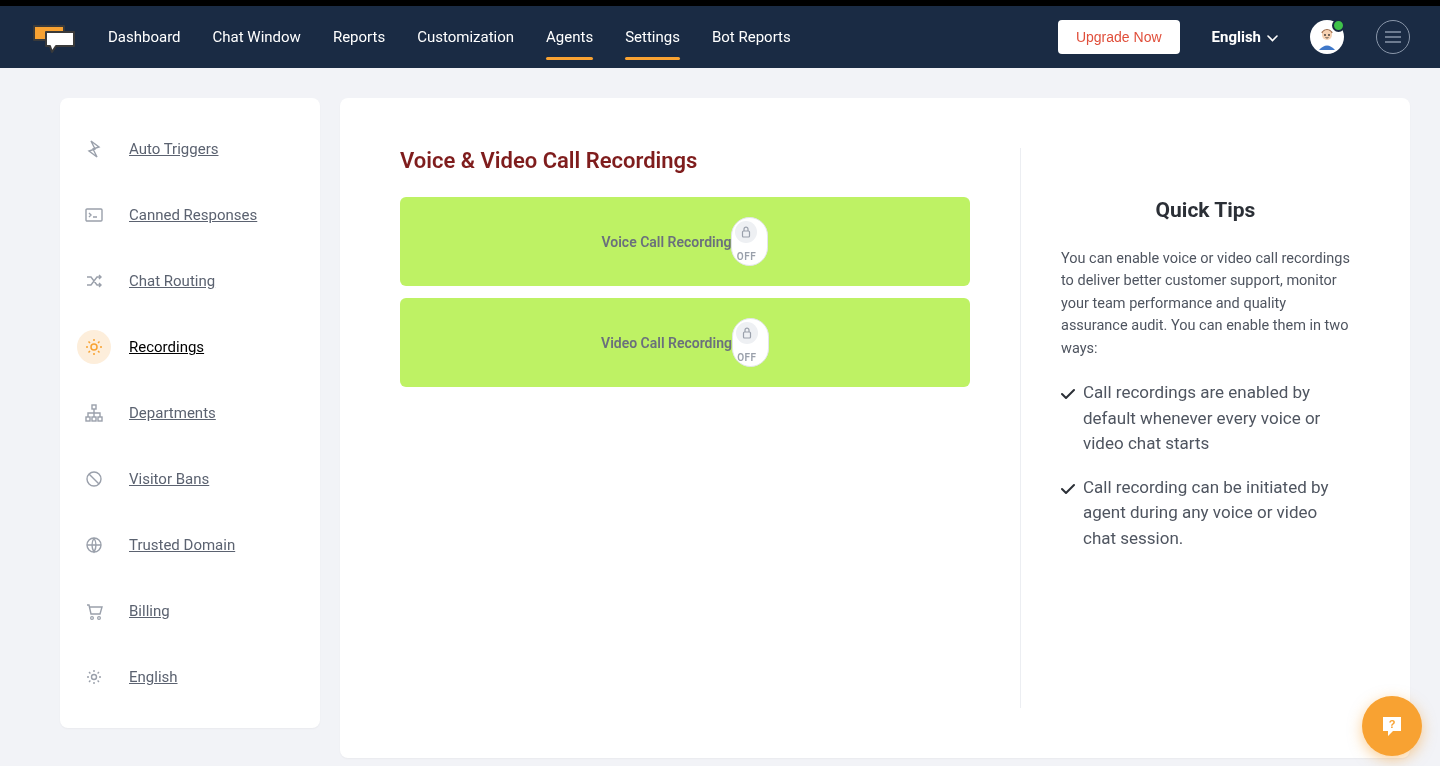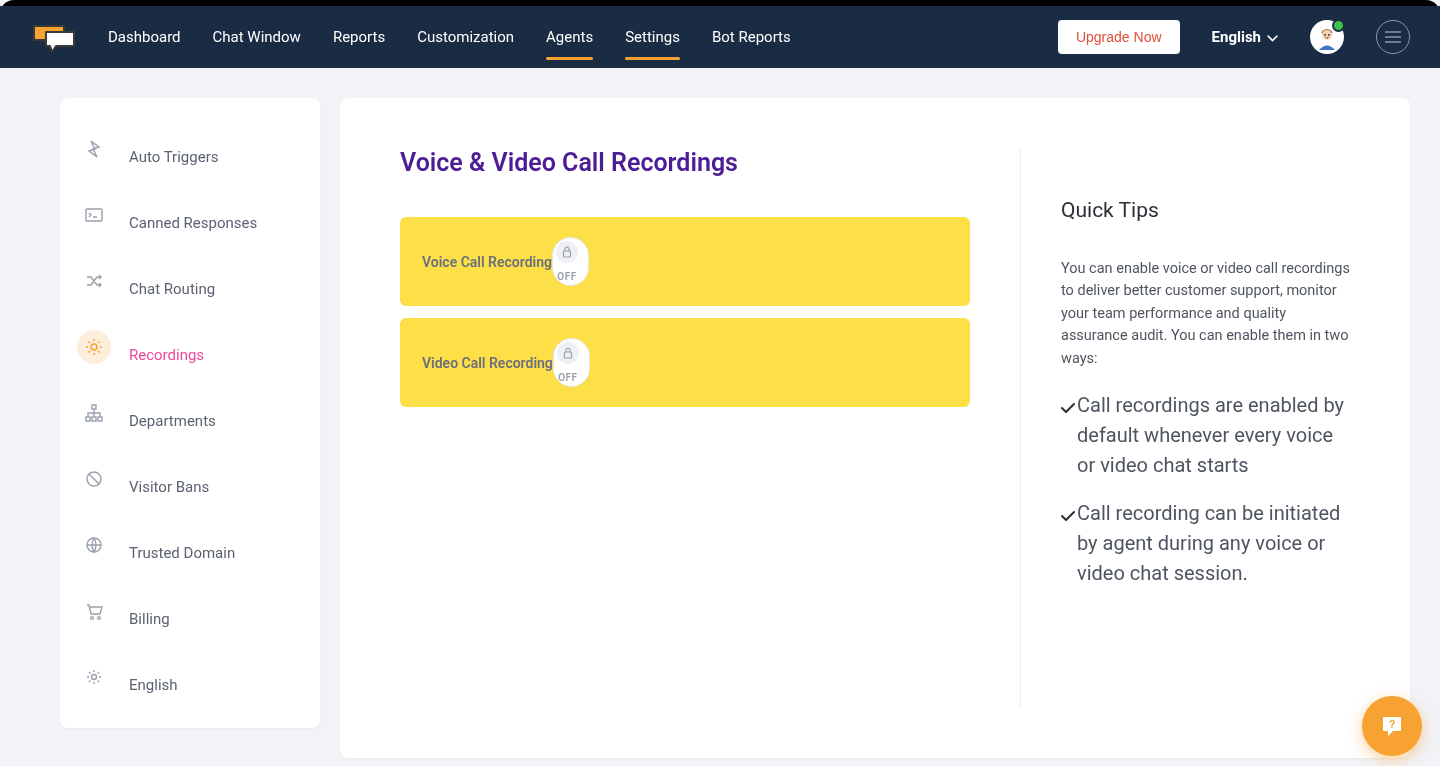--- a/index.html
+++ b/index.html
@@ -3,21 +3,21 @@
 <meta charset="utf-8">
 <style>
   * { box-sizing: border-box; margin: 0; padding: 0; }
   html, body { height: 100%; }
   body {
     font-family: -apple-system, BlinkMacSystemFont, "Segoe UI", Roboto, "Helvetica Neue", Arial, sans-serif;
     background: #f2f3f7;
     color: #333;
     font-size: 14px;
   }
-  .topbar-wrap { background: #000; padding-top: 6px; border-radius: 14px; }
+  .topbar-wrap { background: #000; padding-top: 6px; }
   .topbar {
     background: #1a2b44;
     height: 62px;
     display: flex;
     align-items: center;
     padding: 0 30px;
     color: #fff;
   }
   .logo {
     width: 48px; height: 34px; position: relative; margin-right: 30px;
@@ -52,61 +52,61 @@
     display: flex; align-items: center; justify-content: center; cursor: pointer;
   }
   .menu-circle svg { width: 16px; height: 12px; }
 
   .page { display: flex; gap: 20px; padding: 30px 30px 10px 60px; align-items: flex-start; }
   .sidebar {
     width: 260px; background: #fff; border-radius: 8px; padding: 18px 0;
     box-shadow: 0 1px 2px rgba(0,0,0,0.04);
   }
   .side-item {
-    display: flex; align-items: flex-end; gap: 18px; padding: 16px 24px;
-    color: #5b6270; cursor: pointer; font-size: 15px;
+    display: flex; align-items: center; gap: 18px; padding: 16px 24px;
+    color: #5b6270; cursor: pointer; font-size: 15px; text-decoration: underline;
   }
   .side-item .icon { width: 20px; height: 20px; display: flex; align-items: center; justify-content: center; }
   .side-item .icon svg { width: 20px; height: 20px; stroke: #9aa0ab; fill: none; }
-  .side-item.active { color: #ec4899; }
+  .side-item.active { color: #000000; }
   .side-item.active .icon-wrap {
     background: #fdeedb; border-radius: 50%;
   }
   .icon-wrap { width: 34px; height: 34px; margin-left: -7px; display:flex; align-items:center; justify-content:center; }
   .side-item.active svg { stroke: #f8a232; }
 
   .main {
     flex: 1; background: #fff; border-radius: 8px; padding: 50px 60px;
     min-height: 660px; box-shadow: 0 1px 2px rgba(0,0,0,0.04);
     display: flex; gap: 50px;
   }
   .content-left { flex: 1; }
   .content-right { width: 330px; border-left: 1px solid #eceef2; padding-left: 40px; padding-top: 50px; }
   .content-right-inner { }
-  h1.page-title { font-size: 25px; font-weight: 600; color: #4c1d95; margin-bottom: 40px; }
+  h1.page-title { font-size: 22px; font-weight: 600; color: #7f1d1d; margin-bottom: 24px; }
   .setting-row {
-    background: #fde047; border-radius: 6px; padding: 20px 22px;
-    display: flex; align-items: center; justify-content: flex-start; margin-bottom: 12px;
+    background: #bef264; border-radius: 6px; padding: 20px 22px;
+    display: flex; align-items: center; justify-content: center; margin-bottom: 12px;
   }
   .setting-label { color: #6a707c; font-weight: 600; font-size: 14px; }
   .toggle-pill {
     display: flex; align-items: center; background: #fff; border: 1px solid #e2e5ea;
     border-radius: 999px; padding: 3px 10px 3px 3px; gap: 8px; flex-direction: column;
   }
   .toggle-pill .lock {
     width: 22px; height: 22px; border-radius: 50%; background: #eef0f3;
     display: flex; align-items: center; justify-content: center;
   }
   .toggle-pill .lock svg { width: 10px; height: 12px; }
   .toggle-pill .state { font-size: 10px; letter-spacing: 0.5px; color: #9aa0ab; font-weight: 600; }
 
-  h2.tips-title { font-size: 21px; font-weight: 400; color: #2b2f36; margin-bottom: 36px; }
+  h2.tips-title { font-size: 21px; font-weight: 700; color: #2b2f36; margin-bottom: 26px; text-align: center; }
   .tips-intro { color: #4f5560; font-size: 14.5px; line-height: 1.55; margin-bottom: 20px; }
   .tips-list { list-style: none; }
-  .tips-list li { display: flex; gap: 2px; margin-bottom: 18px; color: #4f5560; font-size: 20px; line-height: 1.5; }
+  .tips-list li { display: flex; gap: 8px; margin-bottom: 18px; color: #4f5560; font-size: 17px; line-height: 1.5; }
   .tips-list li .check { flex-shrink: 0; margin-top: 2px; }
   .tips-list li .check svg { width: 14px; height: 12px; }
 
   .help-fab {
     position: fixed; right: 18px; bottom: 10px; width: 60px; height: 60px;
     background: #f8a232; border-radius: 50%; display: flex; align-items: center; justify-content: center;
     box-shadow: 0 4px 14px rgba(248,162,50,0.5); cursor: pointer;
   }
   .help-fab svg { width: 26px; height: 26px; }
 </style>

